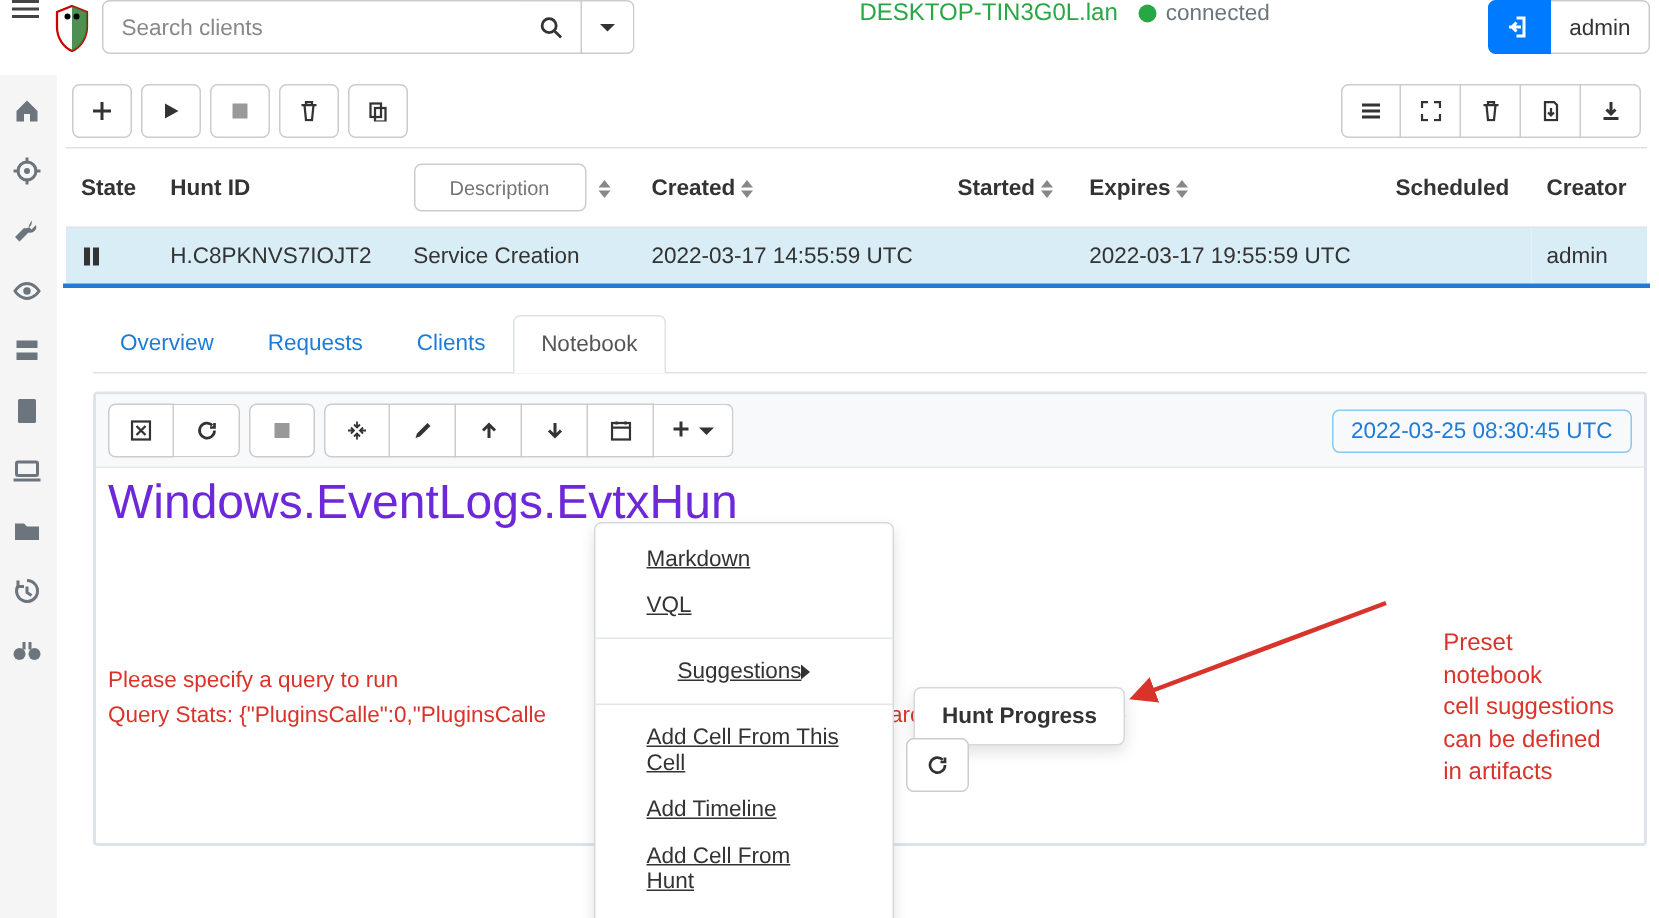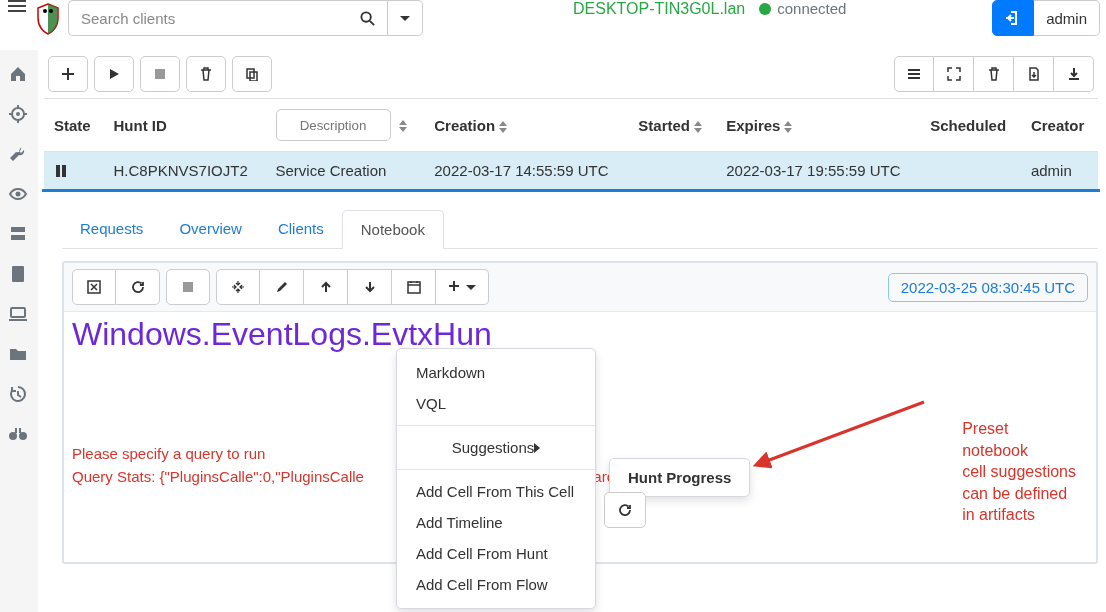--- a/index.html
+++ b/index.html
@@ -128,21 +128,21 @@
   .cell-title { font-size: 32px; font-weight: 400; color: #6d28d9; }
   .query-msg { color: #d9342b; margin-top: 90px; line-height: 1.5; }
 
   
   .dropdown {
     position:absolute; top:36px; left:332px;
     background:#fff; border:1px solid #d5d9de; border-radius:5px;
     box-shadow: 0 4px 10px rgba(0,0,0,.12);
     width: 200px; padding: 8px 0;
   }
-  .dropdown .item { padding: 7px 19px; color:#333; cursor:pointer; }
+  .dropdown .item { padding: 7px 34px; color:#333; cursor:pointer;text-decoration:underline; }
   .dropdown hr { border:none; border-top:1px solid #e2e5ea; margin:6px 0; }
   .submenu-item { display:flex; align-items:center; justify-content:center; }
   .caret-right { width:0;height:0;border-top:5px solid transparent;border-bottom:5px solid transparent;border-left:6px solid #333; }
 
   .flyout {
     position:absolute; left:545px; top:146px;
     background:#fff; border:1px solid #d5d9de; border-radius:5px;
     box-shadow: 0 4px 10px rgba(0,0,0,.12);
     padding: 10px 18px;
     font-weight: bold;
@@ -346,21 +346,21 @@
         <tr>
           <th>State</th>
           <th>Hunt ID</th>
           <th>
             <input class="desc-input" placeholder="Description" style="">
             <span class="sort-carets">
                 <span class="up"></span>
                 <span class="dn"></span>
               </span>
           </th>
-          <th><span>Creation</span><span class="sort-carets">
+          <th><span>Created</span><span class="sort-carets">
                 <span class="up"></span>
                 <span class="dn"></span>
               </span></th>
           <th><span>Started</span><span class="sort-carets">
                 <span class="up"></span>
                 <span class="dn"></span>
               </span></th>
           <th><span>Expires</span><span class="sort-carets">
                 <span class="up"></span>
                 <span class="dn"></span>
@@ -383,22 +383,22 @@
           <td></td>
           <td>2022-03-17 19:55:59 UTC</td>
           <td></td>
           <td>admin</td>
         </tr>
       </tbody>
     </table>
     <div class="splitter"></div>
 
     <div class="tabs">
+      <div class="tab">Overview</div>
       <div class="tab">Requests</div>
-      <div class="tab">Overview</div>
       <div class="tab">Clients</div>
       <div class="tab active">Notebook</div>
     </div>
 
     <div class="notebook-wrap">
       <div class="cell-toolbar">
         <div class="btn-group">
           <button class="btn">
               <svg width="14" height="14" viewBox="0 0 14 14">
                 <rect x="1" y="1" width="12" height="12" fill="none" stroke="#333" stroke-width="1.5"></rect>

